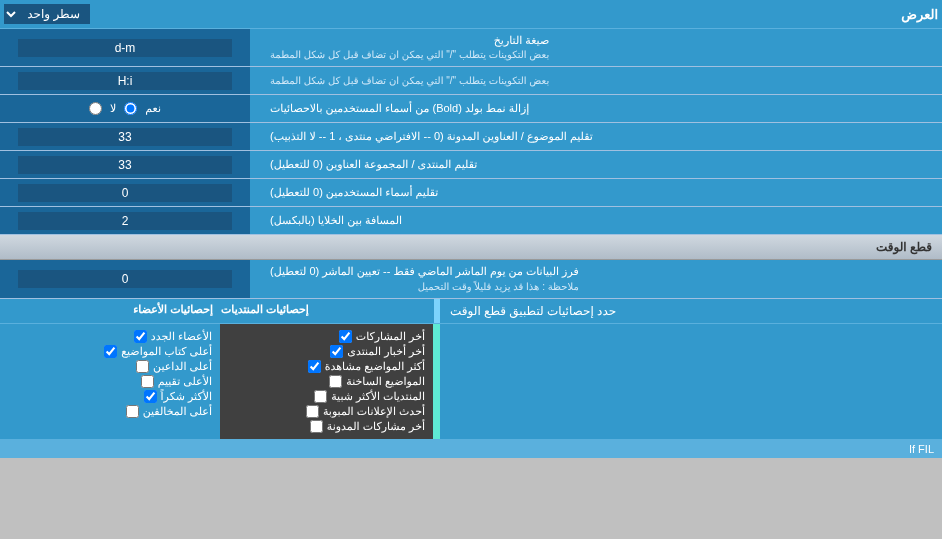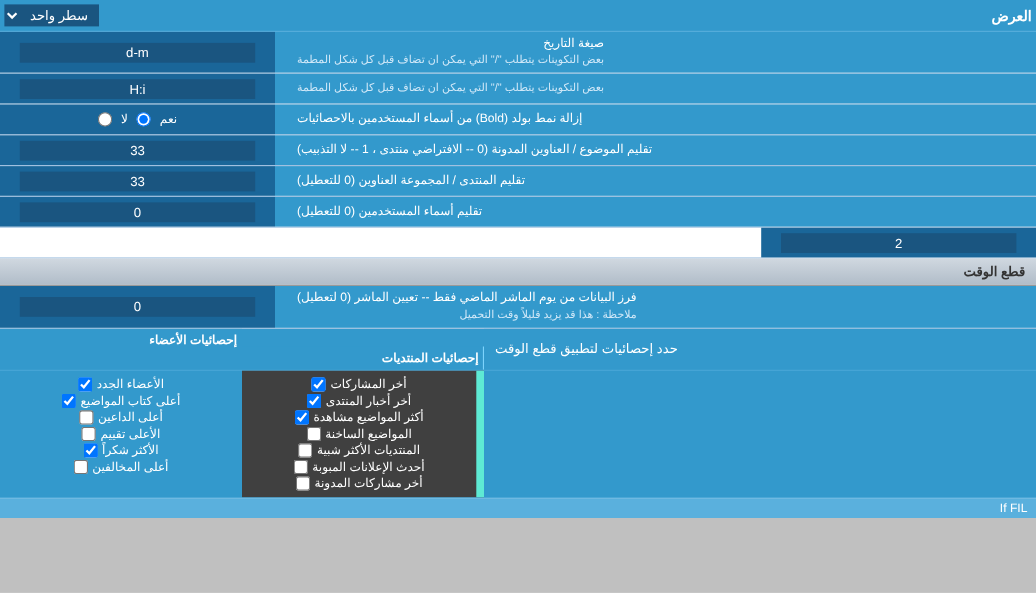--- a/index.html
+++ b/index.html
@@ -73,21 +73,21 @@
       color: #fff;
       font-size: 11px;
     }
     .checkbox-item {
       display: flex;
       align-items: center;
       gap: 4px;
       color: #fff;
       font-size: 11px;
       margin: 2px 0;
-      justify-content: center;
+      justify-content: flex-start;
     }
     .checkbox-item input[type="checkbox"] {
       margin: 0;
     }
     .page-title-row {
       background: #3399cc;
       color: #fff;
       text-align: center;
       padding: 4px;
       font-weight: bold;
@@ -180,20 +180,21 @@
   </div>
 
   <div class="row">
     <div class="row-label">تقليم أسماء المستخدمين (0 للتعطيل)</div>
     <div class="row-input">
       <input type="text" value="0" style="">
     </div>
   </div>
 
   <div class="row">
+    <div class="row-label">المسافة بين الخلايا (بالبكسل)</div>
     <div class="row-input">
       <input type="text" value="2" style="">
     </div>
   </div>
 
   <div class="section-header">
     <span>قطع الوقت</span>
   </div>
 
   <div class="row">
@@ -207,21 +208,21 @@
       <input type="text" value="0" style="">
     </div>
   </div>
 
   <div style="background:#3399cc; border-bottom:1px solid #5ab0dd;">
     <div style="display:flex; border-bottom:1px solid #5ab0dd;">
 
       <div style="flex:1; background:#3399cc; color:#fff; padding:5px 10px; text-align:left; display:flex; align-items:center; justify-content:flex-end;">حدد إحصائيات لتطبيق قطع الوقت</div>
 
       <div style="width:440px; display:flex;">
-        <div style="flex:1; background:#3399cc; color:#fff; text-align:right; font-weight:bold; padding:4px; border-right:1px solid #7dd3fc; font-size:11px;margin-top:16px;">إحصائيات المنتديات</div>
+        <div style="flex:1; background:#3399cc; color:#fff; text-align:left; font-weight:bold; padding:4px; border-right:6px solid #7dd3fc; font-size:11px;">إحصائيات المنتديات</div>
         <div style="flex:1; background:#3399cc; color:#fff; text-align:right; font-weight:bold; padding:4px; font-size:11px;">إحصائيات الأعضاء</div>
       </div>
     </div>
 
     <div style="display:flex;">
 
       <div style="flex:1; background:#3399cc;"></div>
 
       <div style="width:220px; background:#404040; padding:4px 8px; border-right:7px solid #5eead4;">
         <div class="checkbox-item">

